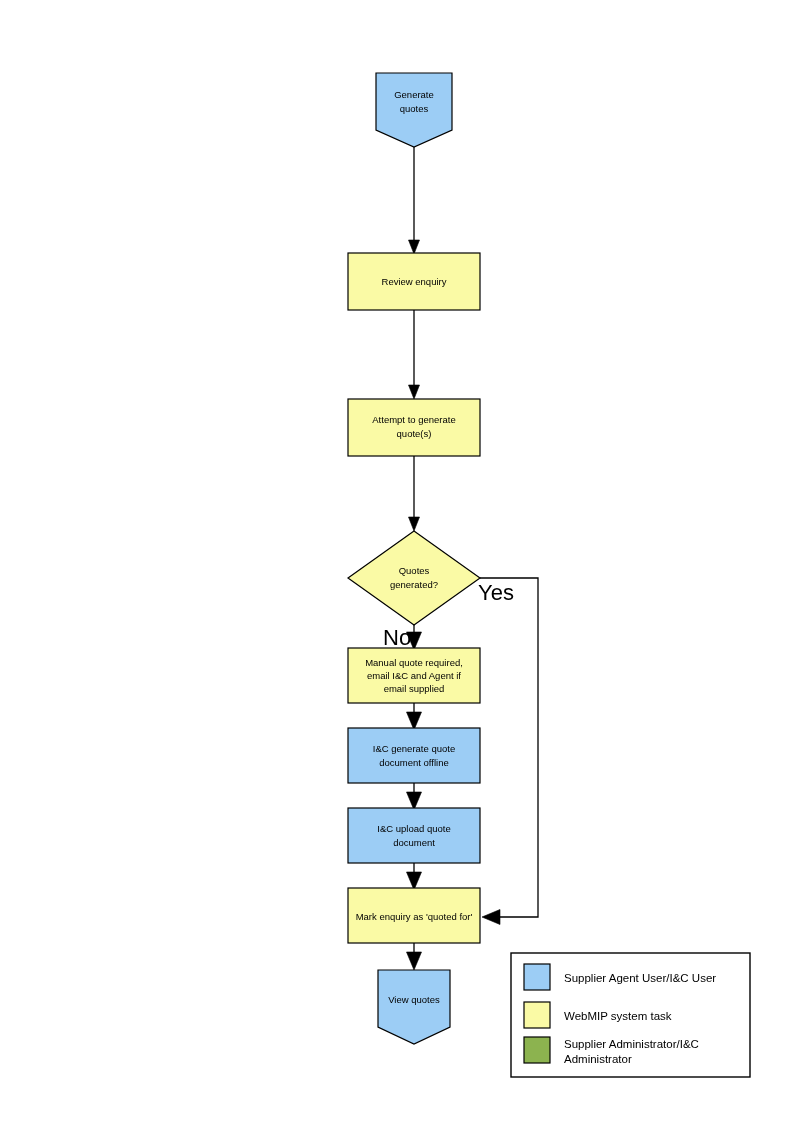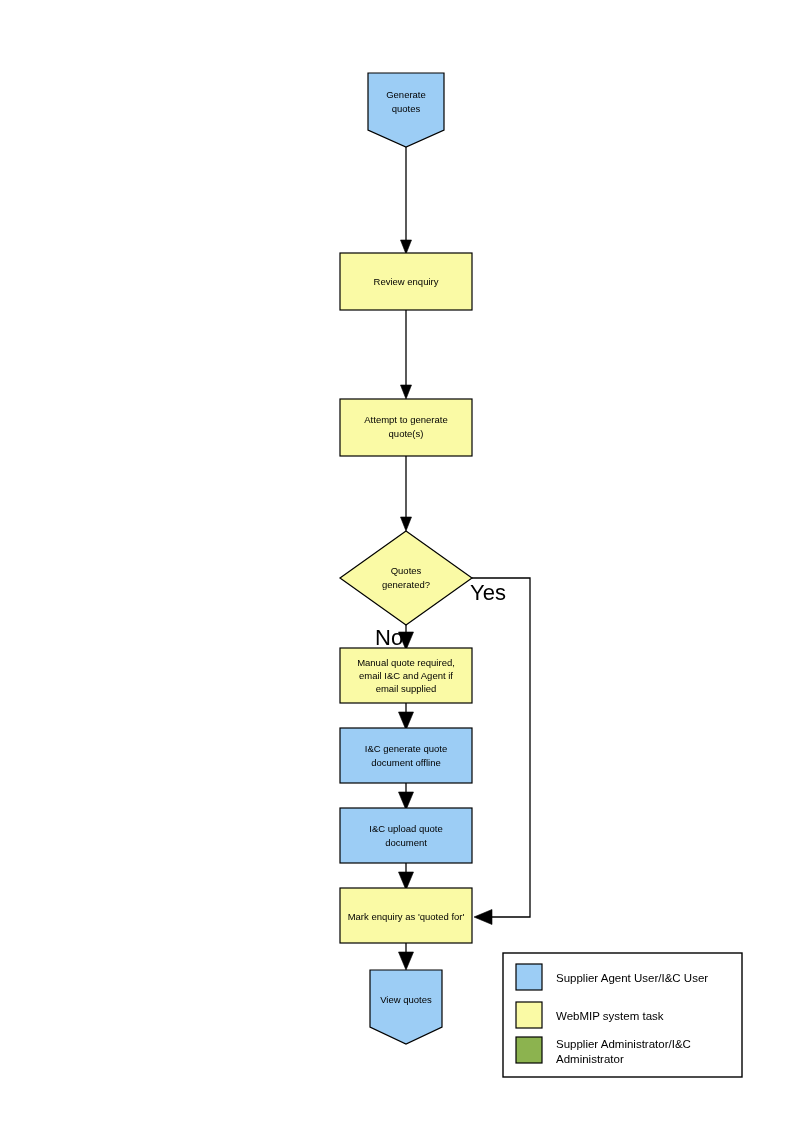--- a/index.html
+++ b/index.html
@@ -10,21 +10,21 @@
   }
   body {
     width: 794px;
     height: 1123px;
     position: relative;
     overflow: hidden;
     font-family: "Liberation Sans", sans-serif;
   }
   #canvas-root {
     position: absolute;
-    left: 0;
+    left: 8px;
     top: 0;
     width: 666px;
     height: 1123px;
   }
   svg#flow {
     position: absolute;
     left: 0;
     top: 0;
     width: 794px;
     height: 1123px;

